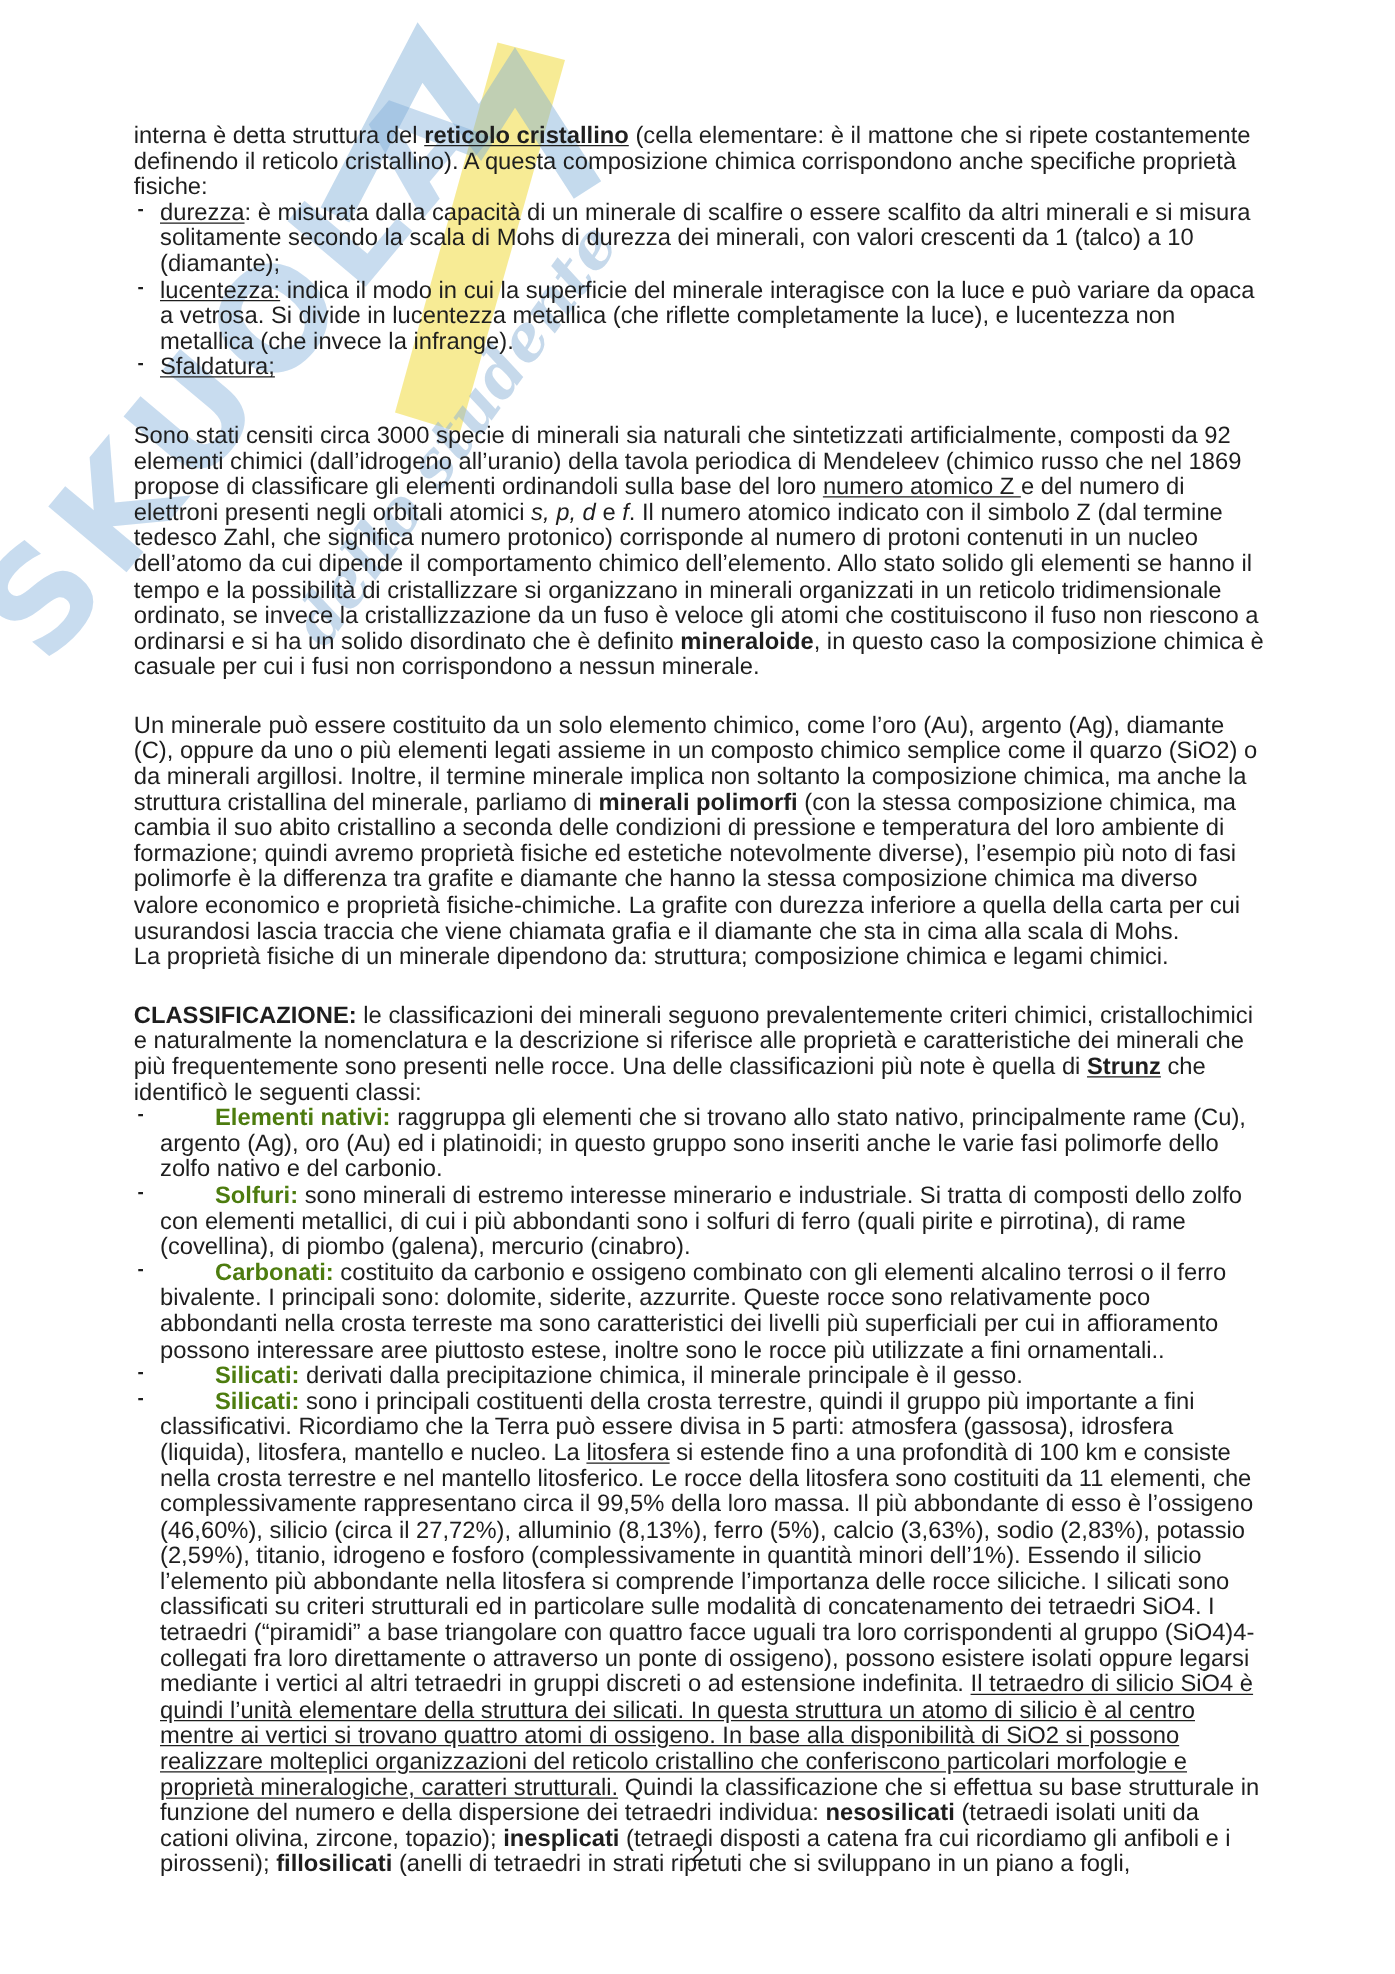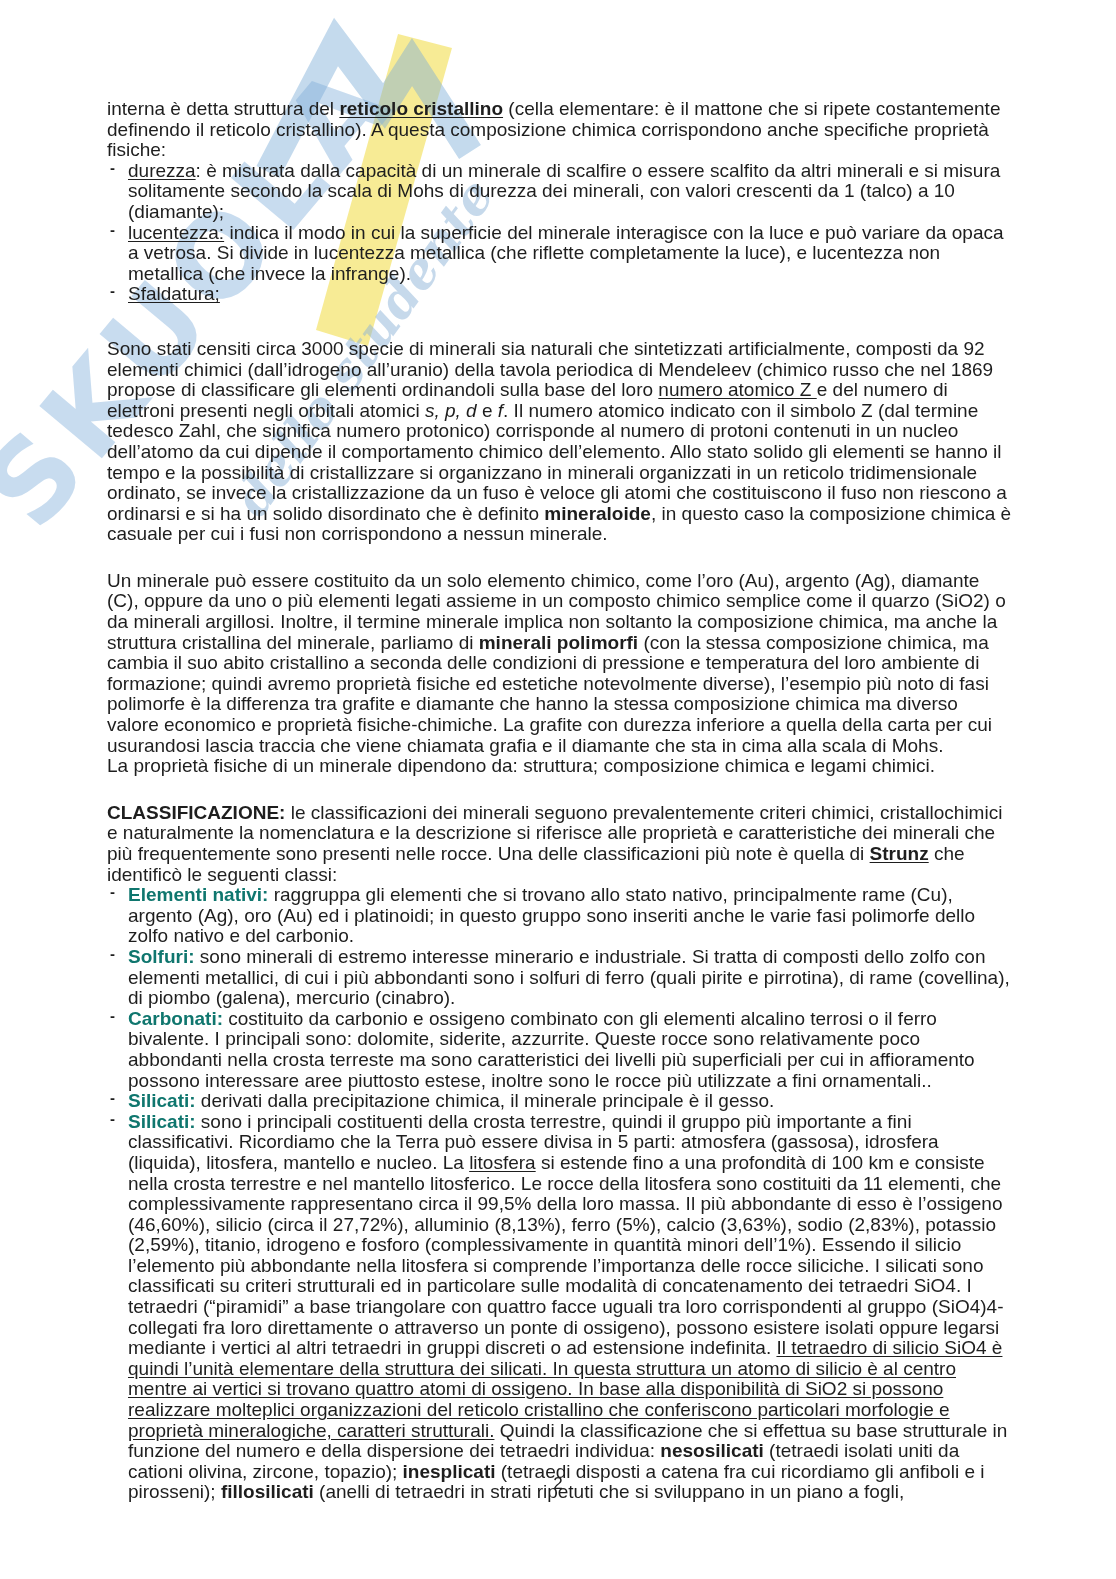--- a/index.html
+++ b/index.html
@@ -43,21 +43,21 @@
   .content ul.last{margin-bottom:0;}
   .content li{position:relative;padding-left:21px;}
   .content li::before{
     content:"-";
     position:absolute;left:3px;top:-3px;
     font-weight:bold;font-size:15px;
   }
   .b{font-weight:bold;}
   .u{text-decoration:underline;text-underline-offset:2px;}
   .i{font-style:italic;}
-  .red{color:#0f766e;}
+  .red{color:#4d7c0f;margin-left:44px;}
   
   .footer{
     position:absolute;left:0;top:1474px;width:1116px;z-index:1;
     text-align:center;font-size:17px;color:#1e1e1e;
   }
 </style>
 </head>
 <body>
 
 <div class="page">

